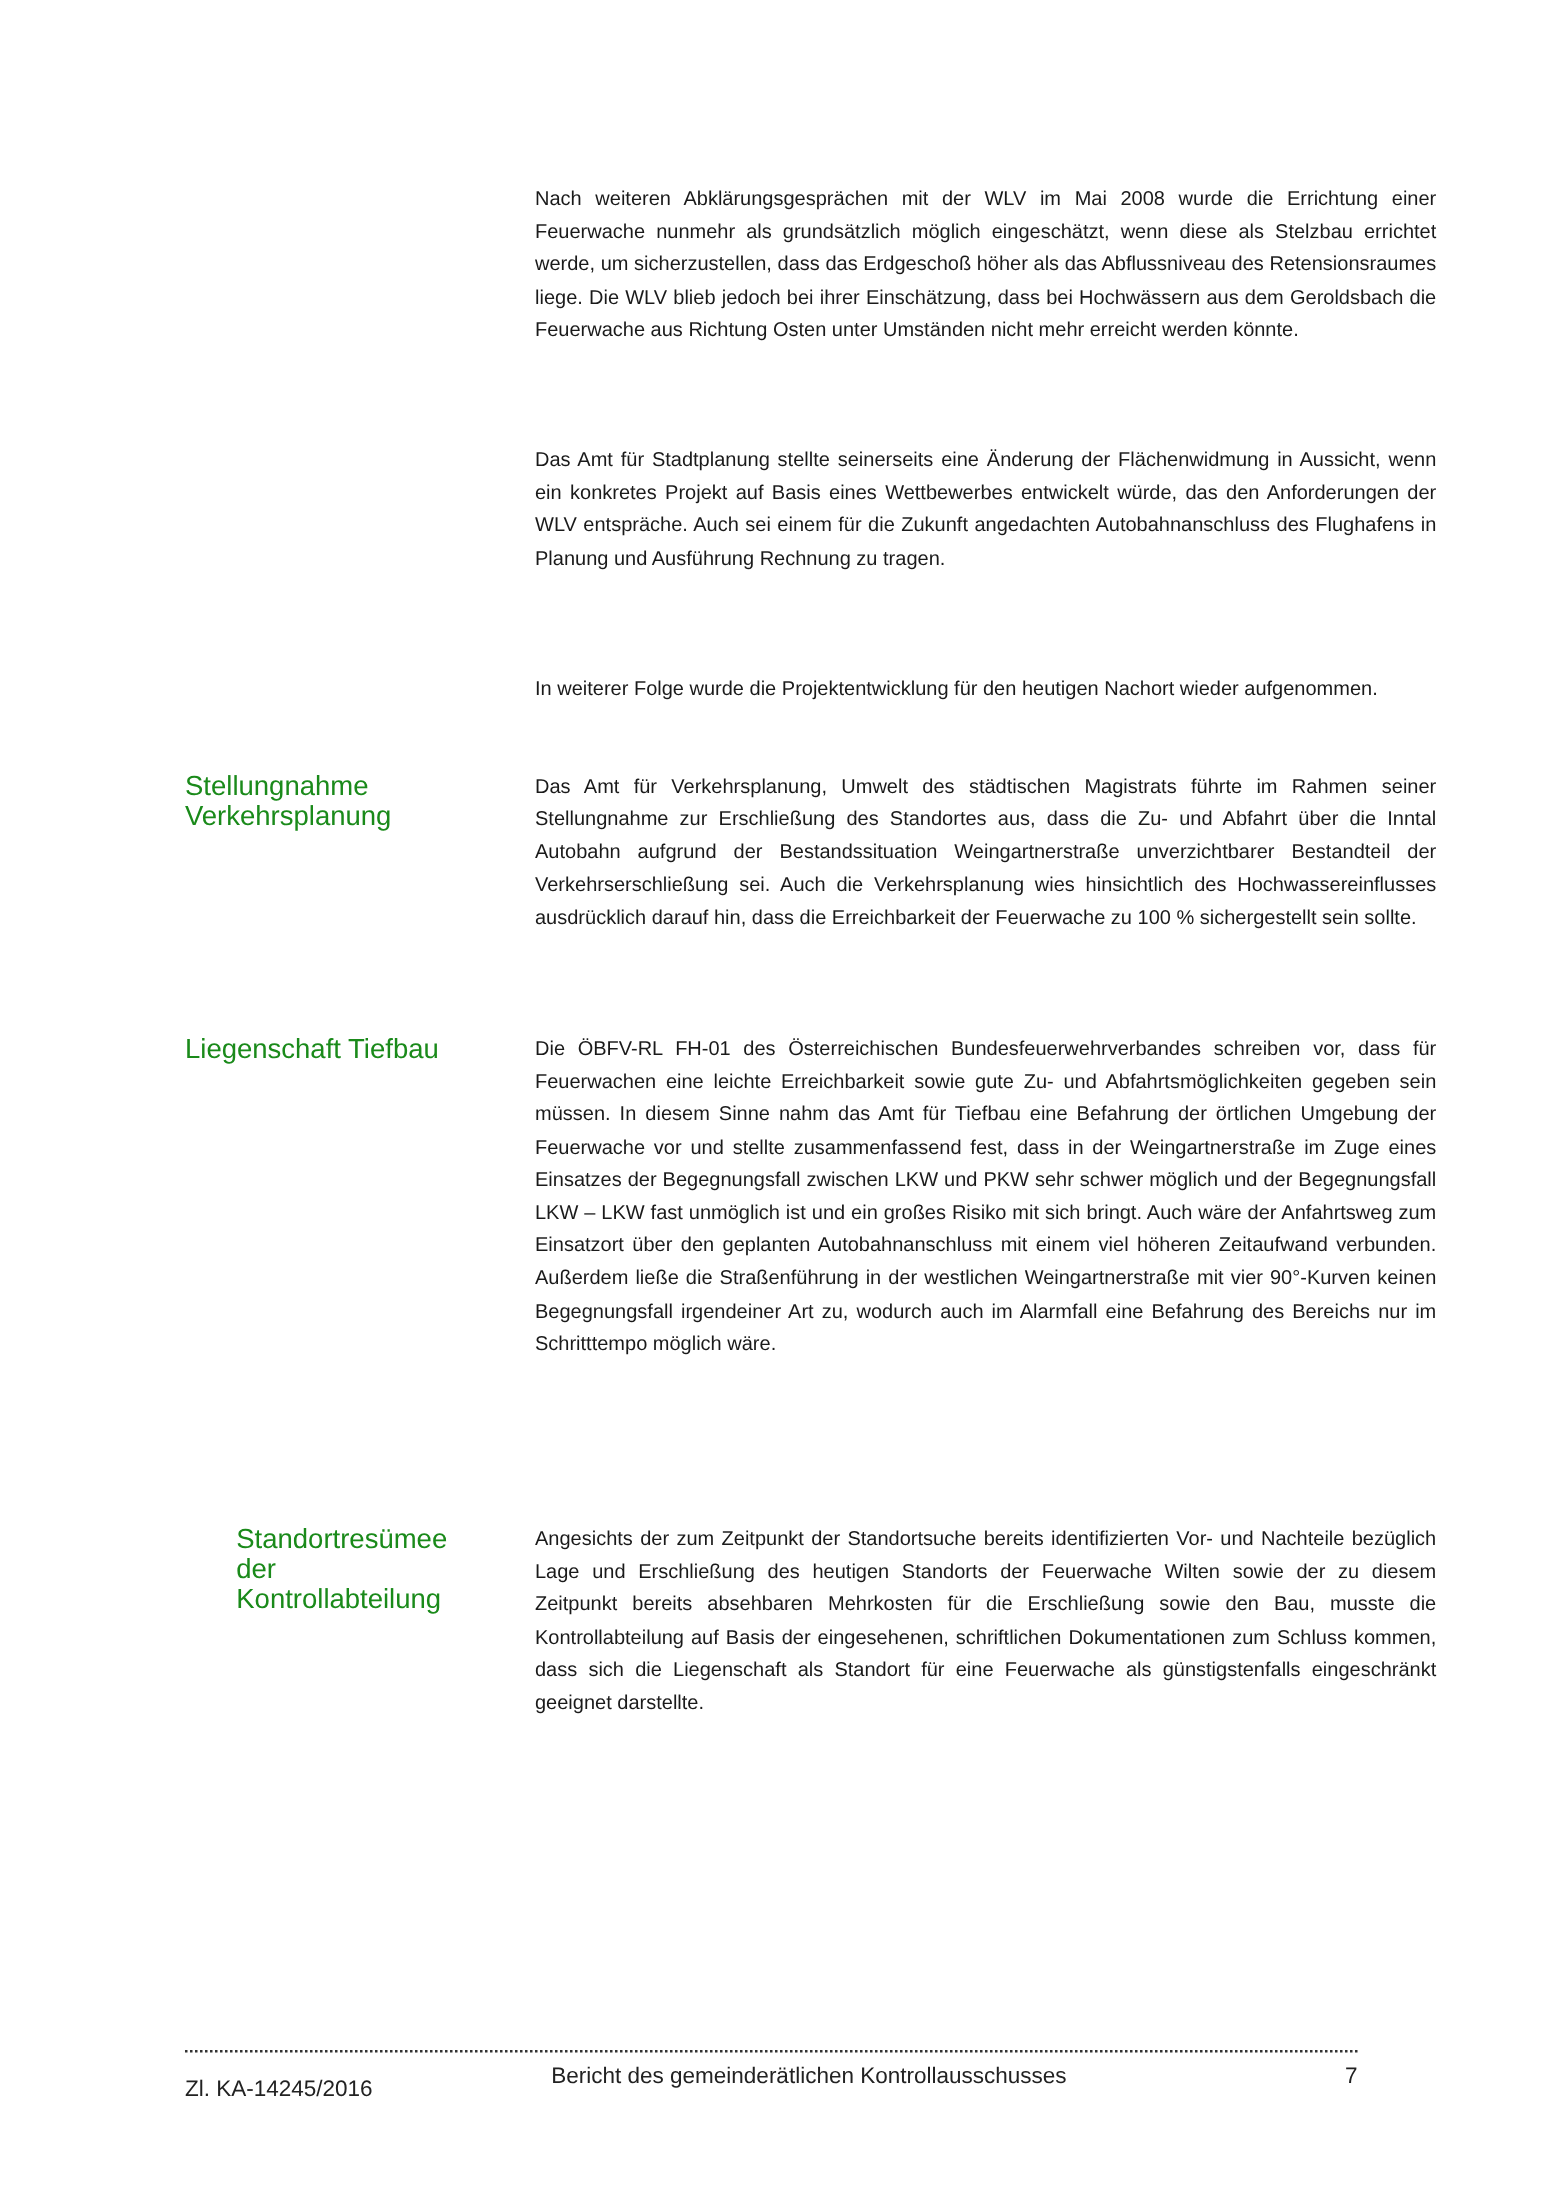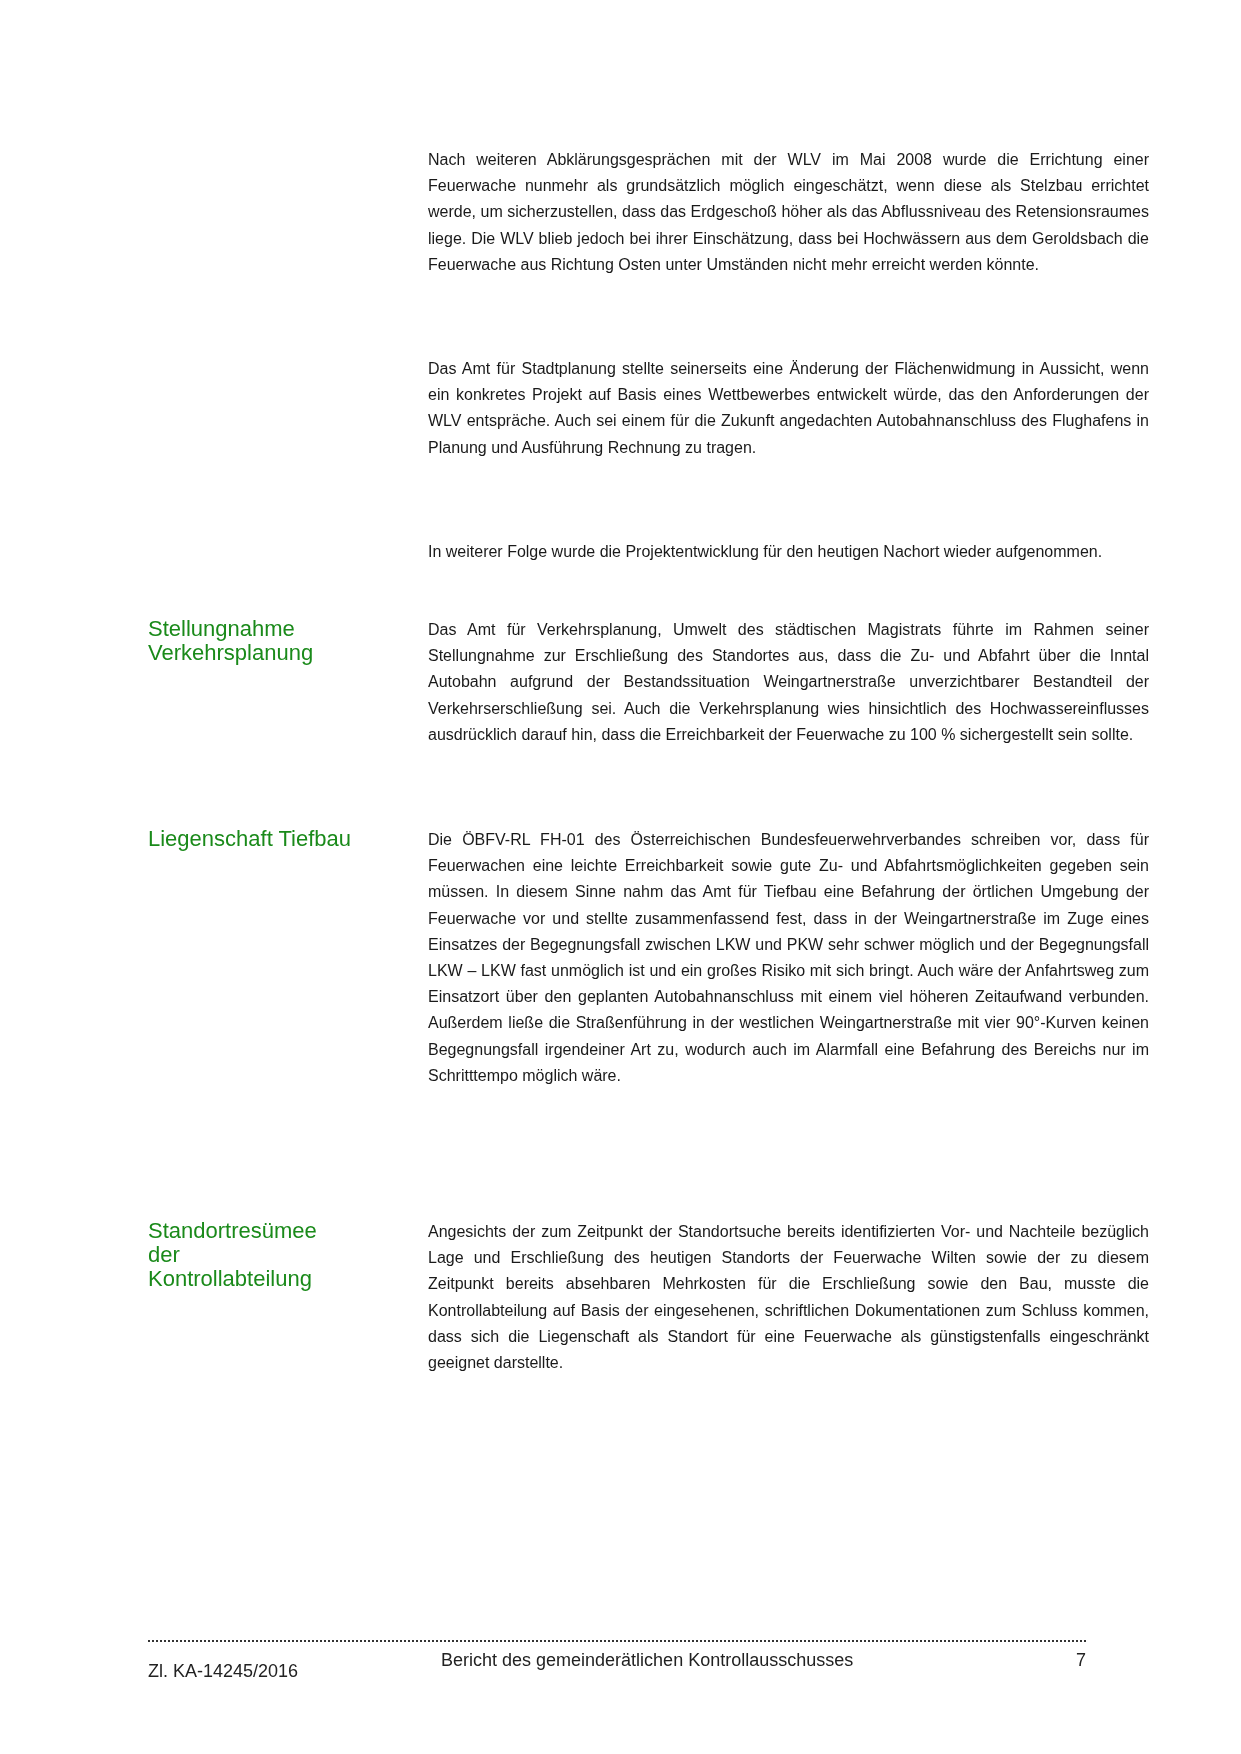--- a/index.html
+++ b/index.html
@@ -34,21 +34,21 @@
     <div class="side" style="width:170px;">Stellungnahme Verkehrsplanung</div>
     <div class="para" style="top:0;">Das Amt für Verkehrsplanung, Umwelt des städtischen Magistrats führ­te im Rahmen seiner Stellungnahme zur Erschließung des Standortes aus, dass die Zu- und Abfahrt über die Inntal Autobahn aufgrund der Bestandssituation Weingartnerstraße unverzichtbarer Bestandteil der Verkehrserschließung sei. Auch die Verkehrsplanung wies hinsichtlich des Hochwassereinflusses ausdrücklich darauf hin, dass die Erreich­barkeit der Feuerwache zu 100 % sichergestellt sein sollte.</div>
   </div>
 
   <div class="row" style="top:827px;">
     <div class="side">Liegenschaft Tiefbau</div>
     <div class="para" style="top:0;">Die ÖBFV-RL FH-01 des Österreichischen Bundesfeuerwehrverbandes schreiben vor, dass für Feuerwachen eine leichte Erreichbarkeit sowie gute Zu- und Abfahrtsmöglichkeiten gegeben sein müssen. In diesem Sinne nahm das Amt für Tiefbau eine Befahrung der örtlichen Umge­bung der Feuerwache vor und stellte zusammenfassend fest, dass in der Weingartnerstraße im Zuge eines Einsatzes der Begegnungsfall zwischen LKW und PKW sehr schwer möglich und der Begegnungsfall LKW – LKW fast unmöglich ist und ein großes Risiko mit sich bringt. Auch wäre der Anfahrtsweg zum Einsatzort über den geplanten Auto­bahnanschluss mit einem viel höheren Zeitaufwand verbunden. Außer­dem ließe die Straßenführung in der westlichen Weingartnerstraße mit vier 90°-Kurven keinen Begegnungsfall irgendeiner Art zu, wodurch auch im Alarmfall eine Befahrung des Bereichs nur im Schritttempo möglich wäre.</div>
   </div>
 
   <div class="row" style="top:1219px;">
-    <div class="side" style="width:200px;">Standortresümee der Kontrollabteilung</div>
+    <div class="side" style="width:200px;margin-left:41px;">Standortresümee der Kontrollabteilung</div>
     <div class="para" style="top:0;">Angesichts der zum Zeitpunkt der Standortsuche bereits identifizierten Vor- und Nachteile bezüglich Lage und Erschließung des heutigen Standorts der Feuerwache Wilten sowie der zu diesem Zeitpunkt be­reits absehbaren Mehrkosten für die Erschließung sowie den Bau, musste die Kontrollabteilung auf Basis der eingesehenen, schriftlichen Dokumentationen zum Schluss kommen, dass sich die Liegenschaft als Standort für eine Feuerwache als günstigstenfalls eingeschränkt geeignet darstellte.</div>
   </div>
 
   <div class="footer-rule"></div>
   <div class="footer">
     <span class="ref">Zl. KA-14245/2016</span>
     <span class="title">Bericht des gemeinderätlichen Kontrollausschusses</span>
     <span class="pnum">7</span>
   </div>
 

